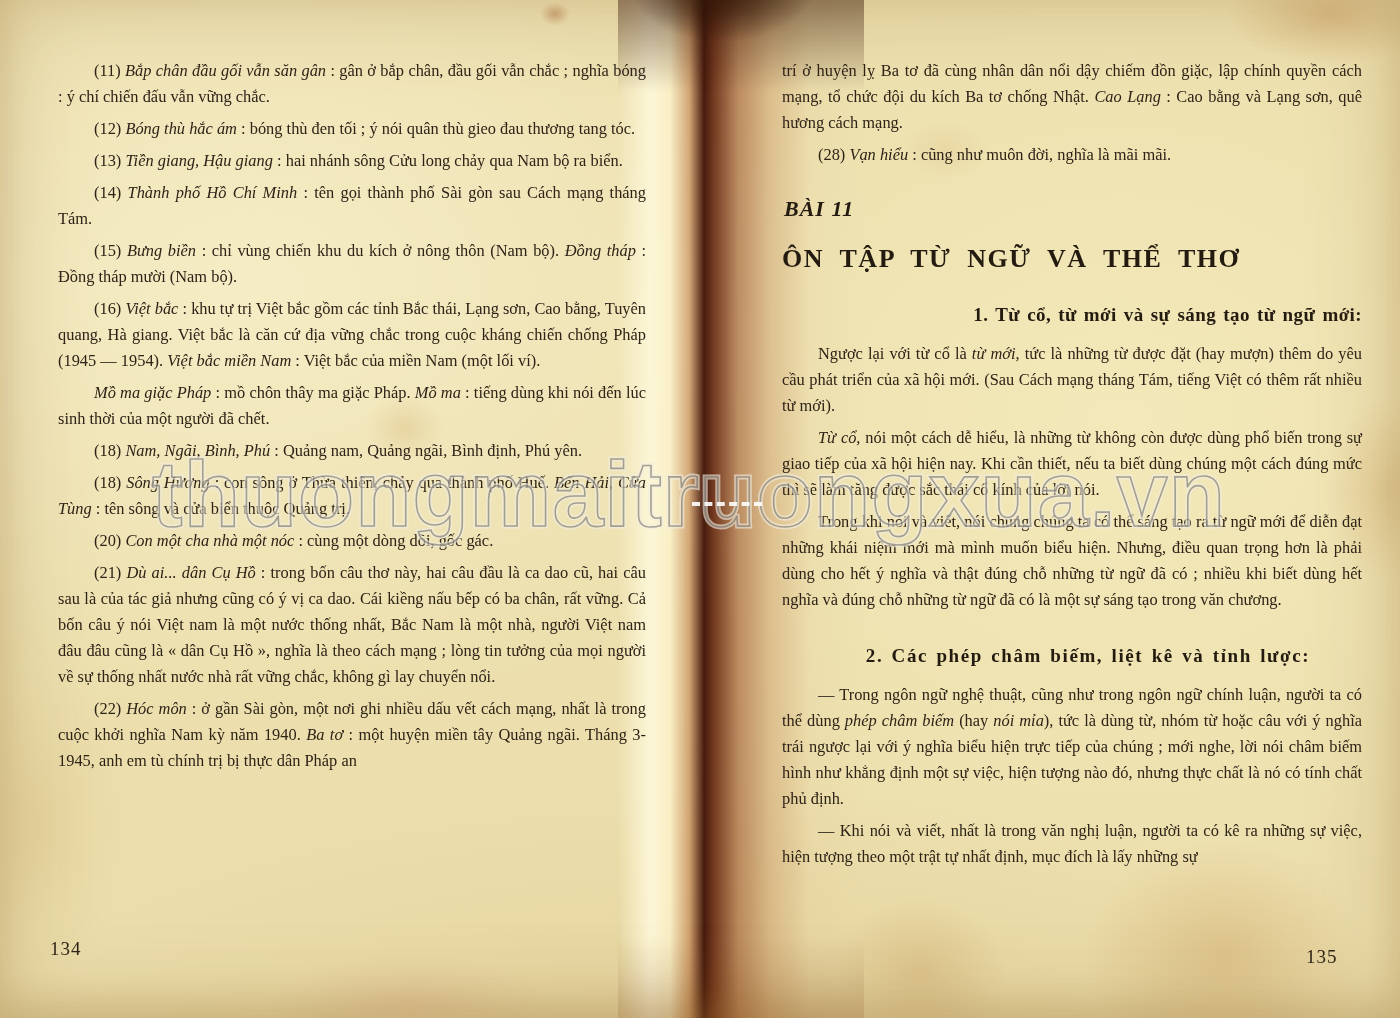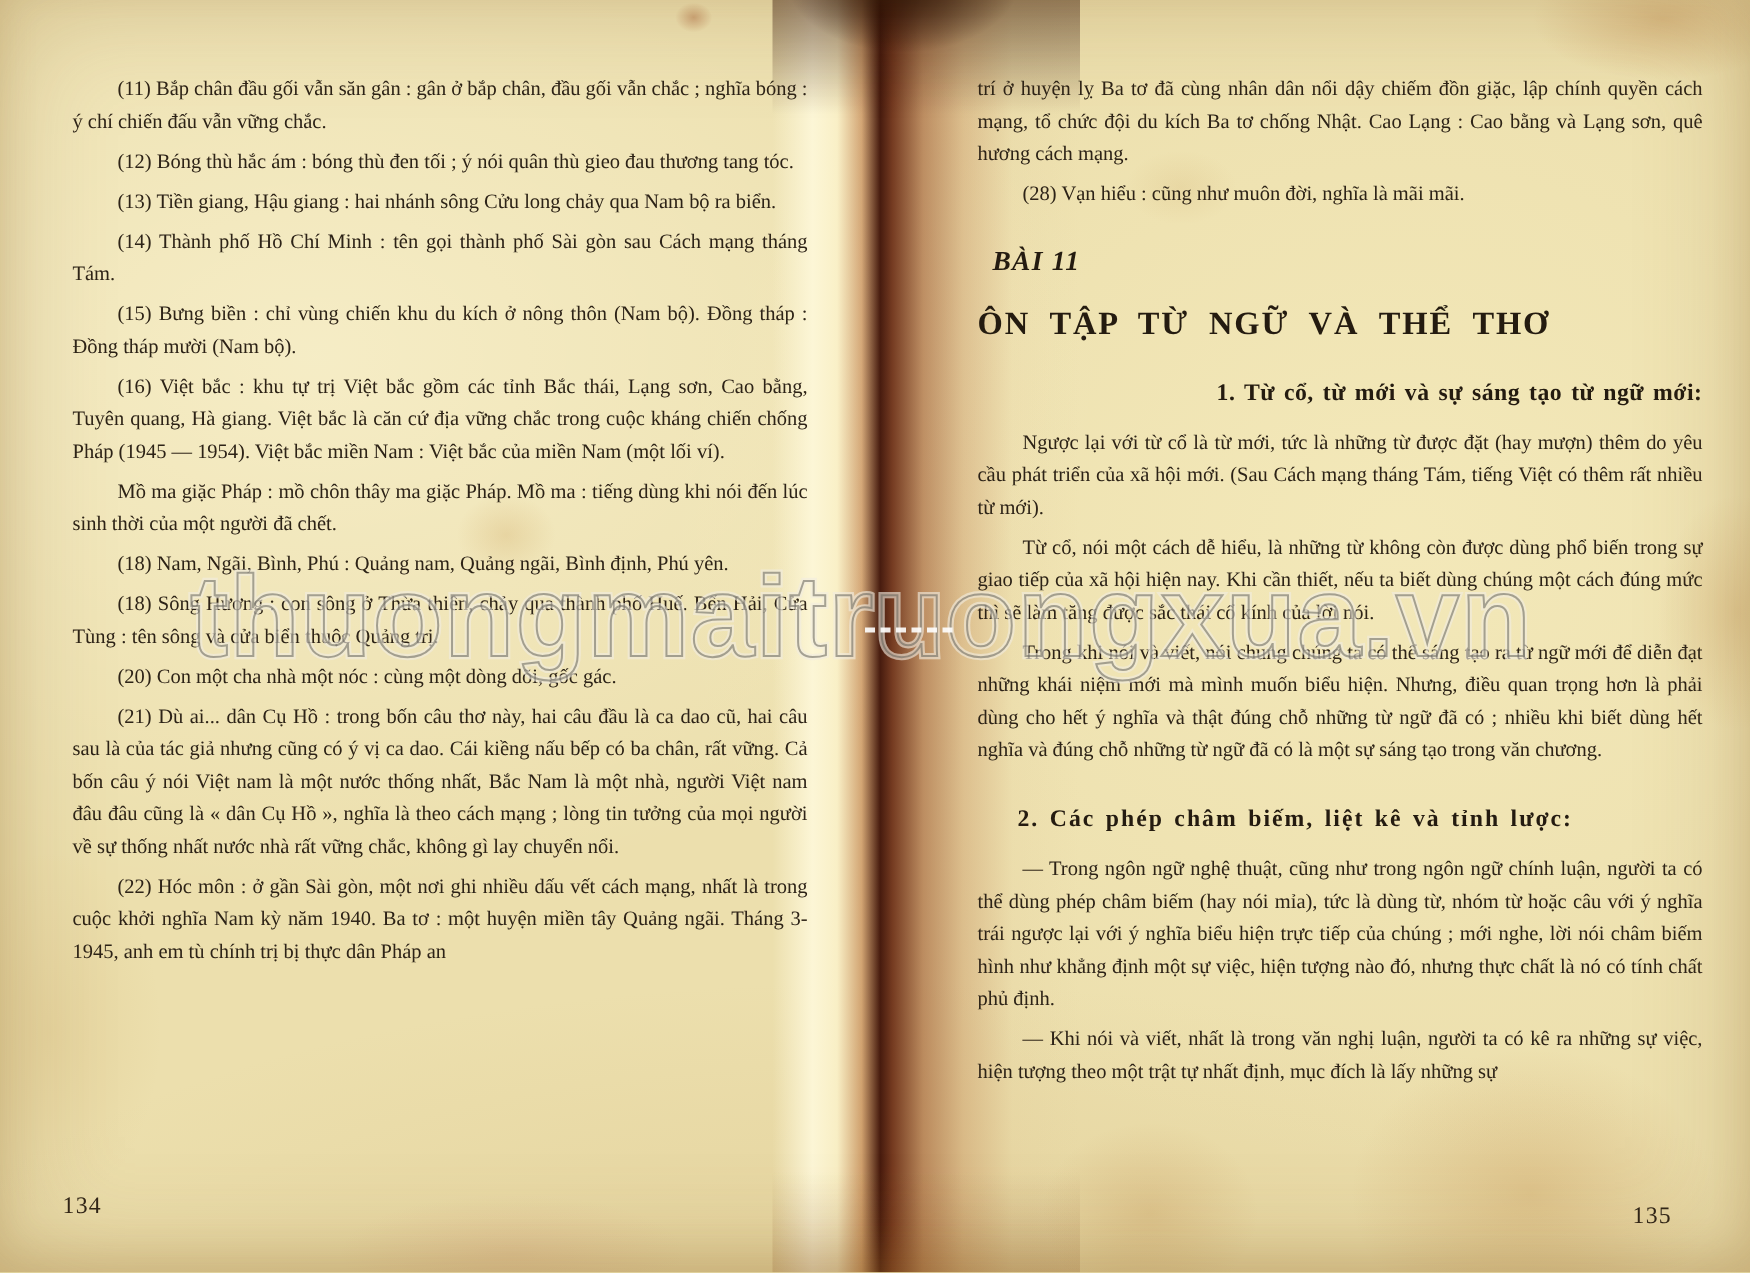--- a/index.html
+++ b/index.html
@@ -49,27 +49,27 @@
   .st6{left:365px;top:395px;width:80px;height:66px;background:radial-gradient(ellipse,rgba(190,140,60,0.20),transparent 70%);}
   .st7{left:540px;top:2px;width:30px;height:24px;background:radial-gradient(ellipse,rgba(150,60,20,0.35),transparent 70%);}
   .st8{left:-50px;top:680px;width:180px;height:290px;background:radial-gradient(ellipse,rgba(198,158,88,0.17),transparent 70%);}
   .st9{left:900px;top:120px;width:90px;height:60px;background:radial-gradient(ellipse,rgba(195,150,80,0.14),transparent 70%);}
   
   .text-col{position:absolute;top:58px;width:588px;font-size:16.4px;line-height:26px;text-align:justify;}
   .text-col.left{left:58px;}
   .text-col.right{left:782px;width:580px;}
   .text-col p{margin:0 0 6px;text-indent:36px;}
   .text-col p.noindent{text-indent:0;}
-  .it{margin-top:28px;}
-  .lesson{font-weight:bold;font-style:italic;font-size:22px;letter-spacing:1px;margin:28px 0 0 12px;color:#241b10;}
+  .it{font-style:italic;margin-top:28px;}
+  .lesson{font-weight:bold;font-style:italic;font-size:22px;letter-spacing:1px;margin:28px 0 0 2px;color:#241b10;}
   .title{font-weight:bold;font-size:26px;letter-spacing:1.5px;word-spacing:8px;margin:24px 0 0;color:#241b10;white-space:nowrap;}
   .sec{font-weight:bold;font-size:19px;margin:30px 0 13px;color:#241b10;text-align:left;}
   .sec.s1{text-indent:42px;letter-spacing:0.4px;word-spacing:2px;text-align:right;}
-  .sec.s2{text-indent:32px;letter-spacing:1.6px;word-spacing:2px;}
-  .pageno{position:absolute;font-size:19px;letter-spacing:1px;color:#2d2317;margin-top:16px;}
+  .sec.s2{text-indent:32px;letter-spacing:1.6px;word-spacing:2px;text-align:center;}
+  .pageno{position:absolute;font-size:19px;letter-spacing:1px;color:#2d2317;}
   .pageno.left{left:50px;top:938px;}
   .pageno.right{left:1306px;top:946px;}
   
   .watermark{position:absolute;left:140px;top:442px;width:1260px;height:130px;pointer-events:none;}
   .wm{position:absolute;left:12px;top:0;white-space:nowrap;
       font-family:"Liberation Sans","DejaVu Sans",sans-serif;font-weight:bold;
       font-size:92px;letter-spacing:1px;color:transparent;}
   .wm.outer{-webkit-text-stroke:5px rgba(240,236,224,0.62);}
   .wm.inner{-webkit-text-stroke:1.6px rgba(100,98,90,0.55);}
   .wm-dash{position:absolute;left:552px;top:60px;width:70px;border-top:4px dashed rgba(255,255,255,0.9);}

